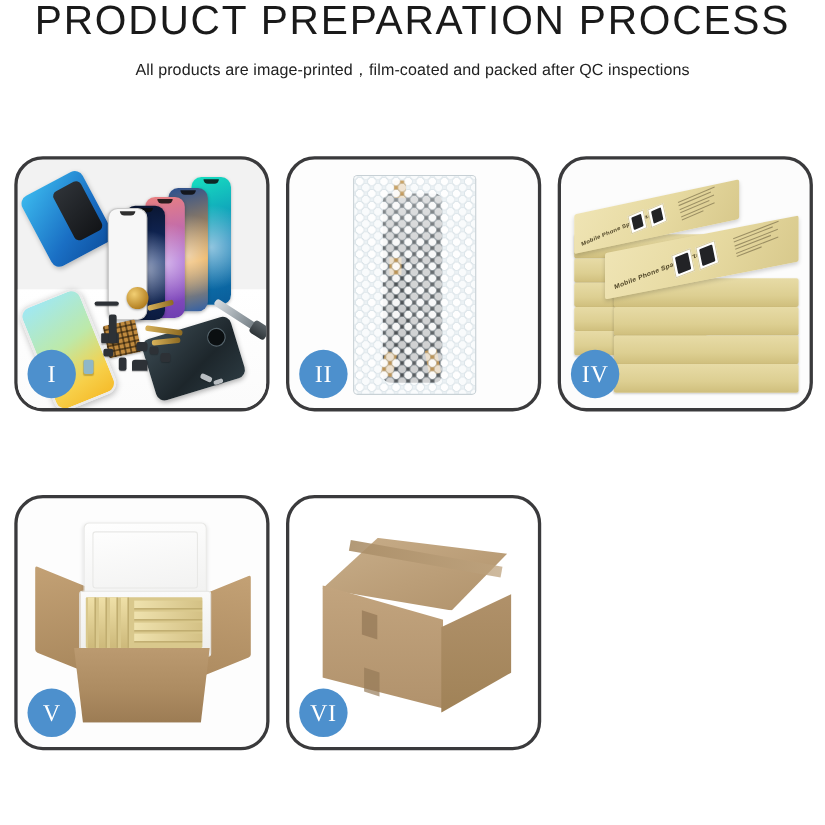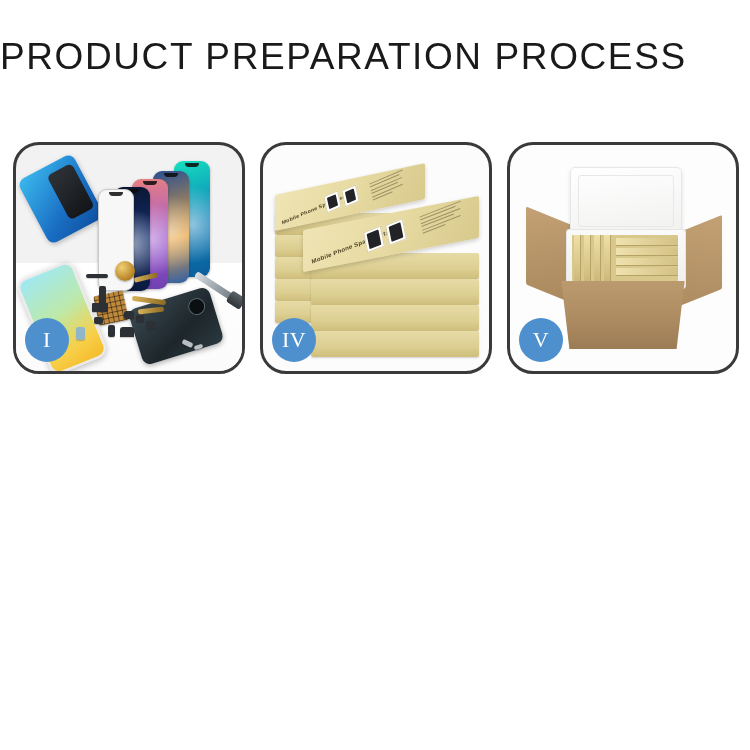--- a/index.html
+++ b/index.html
@@ -9,21 +9,21 @@
   }
   body {
     width: 750px;
     height: 750px;
     font-family: "Liberation Sans", sans-serif;
     overflow: hidden;
     position: relative;
   }
 
   
-  .header { width: 750px; padding-top: 38px; }
+  .header { width: 750px; text-align: center; }
   .title {
     font-size: 37px;
     letter-spacing: 1.6px;
     color: #1a1a1a;
     font-weight: 400;
     line-height: 1;
     white-space: nowrap;
   }
   .subtitle {
     font-size: 14.6px;
@@ -324,20 +324,21 @@
   .ship .tape2 {
     position:absolute; left:46px; top:120px; width:14px; height:22px;
     background:rgba(150,122,88,.7); transform:skewY(18deg);
   }
 </style>
 </head>
 <body>
 
 <div class="header">
   <div class="title">PRODUCT PREPARATION PROCESS</div>
+  <div class="subtitle">All products are image-printed，film-coated and packed after QC inspections</div>
 </div>
 
 <div class="grid">
 
   <div class="panel p1">
     <div class="stage">
       <div class="sheen"></div>
 
       <div class="bluephone">
         <div class="inner"></div>
@@ -388,20 +389,36 @@
       <div class="prt" style="left:83px;top:141px;width:7px;height:26px;"></div>
       <div class="flexcable" style="left:118px;top:130px;width:24px;transform:rotate(-14deg);"></div>
       <div class="flexcable" style="left:116px;top:153px;width:34px;transform:rotate(8deg);"></div>
       <div class="flexcable" style="left:122px;top:163px;width:26px;transform:rotate(-6deg);"></div>
       <div class="prt" style="left:166px;top:196px;width:11px;height:5px;background:#b9bec2;transform:rotate(25deg);"></div>
       <div class="prt" style="left:178px;top:200px;width:9px;height:4px;background:#b9bec2;transform:rotate(-18deg);"></div>
     </div>
     <div class="badge">I</div>
   </div>
 
+  <div class="panel p2">
+    <div class="stage">
+      <div class="bubblebag">
+        <div class="innerpart">
+          <div class="cableblack"></div>
+        </div>
+        <div class="tape" style="left:36px;top:4px;"></div>
+        <div class="tape" style="left:32px;top:74px;"></div>
+        <div class="tape" style="left:26px;top:160px;height:22px;transform:rotate(12deg);"></div>
+        <div class="tape" style="left:66px;top:158px;height:22px;transform:rotate(-10deg);"></div>
+        <div class="bubbles"></div>
+        <div class="bubbles offset"></div>
+      </div>
+    </div>
+    <div class="badge">II</div>
+  </div>
 
 
   <div class="panel p4">
     <div class="stage">
       <div class="stack">
 
         <div class="sbox" style="left:0;top:44px;width:120px;height:22px;"></div>
         <div class="sbox" style="left:0;top:66px;width:120px;height:22px;"></div>
         <div class="sbox" style="left:0;top:88px;width:120px;height:22px;"></div>
         <div class="sbox" style="left:0;top:110px;width:120px;height:22px;"></div>
@@ -466,14 +483,27 @@
         <div class="hbar" style="top:3px;"></div>
         <div class="hbar" style="top:13px;"></div>
         <div class="hbar" style="top:23px;"></div>
         <div class="hbar" style="top:33px;"></div>
       </div>
       <div class="carton-body"></div>
     </div>
     <div class="badge">V</div>
   </div>
 
+  <div class="panel p6">
+    <div class="stage">
+      <div class="ship">
+        <div class="topface"></div>
+        <div class="leftface"></div>
+        <div class="rightface"></div>
+        <div class="seam"></div>
+        <div class="tape1"></div>
+        <div class="tape2"></div>
+      </div>
+    </div>
+    <div class="badge">VI</div>
+  </div>
 
 </div>
 
 </body></html>

